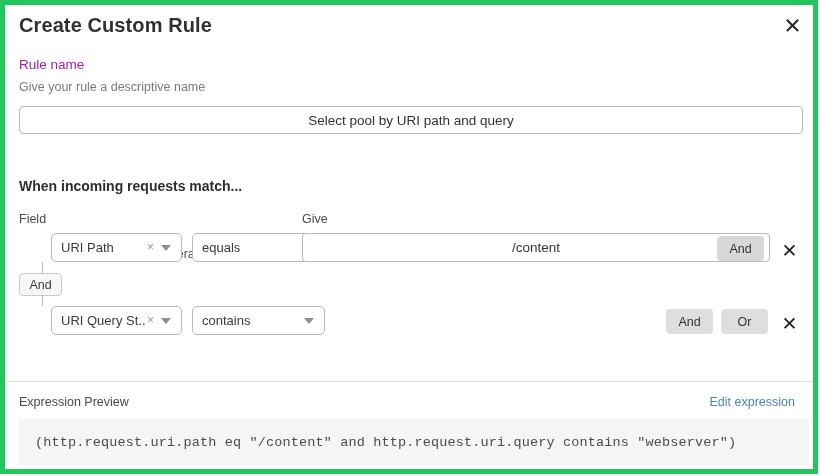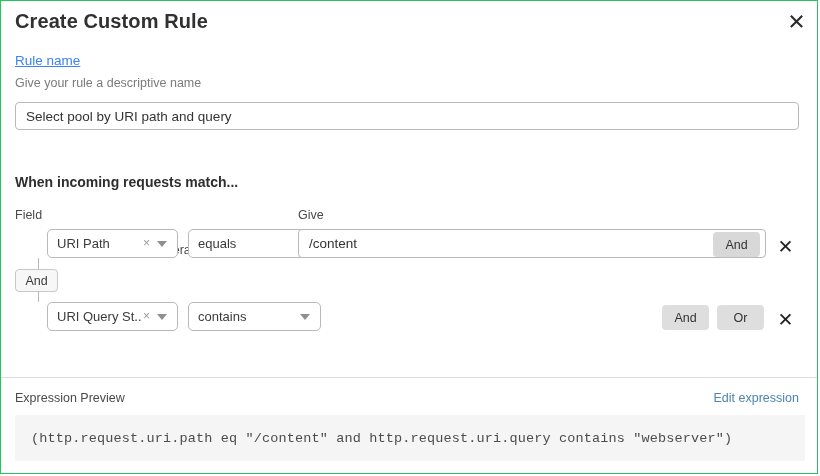--- a/index.html
+++ b/index.html
@@ -10,21 +10,21 @@
   body {
     font-family: "Liberation Sans", sans-serif;
     -webkit-font-smoothing: antialiased;
   }
 
   .dialog {
     position: relative;
     width: 818px;
     height: 474px;
     background: #ffffff;
-    border: 1px solid #22c55e;
+    border: 5px solid #22c55e;
     box-sizing: border-box;
     overflow: hidden;
   }
 
   
   .dialog-title {
     position: absolute;
     left: 14px;
     top: 9px;
     font-size: 20px;
@@ -43,42 +43,42 @@
     justify-content: center;
     cursor: pointer;
     color: #2b2b2b;
   }
   .close-btn svg { display:block; }
 
   
   .field-label {
     position: absolute;
     font-size: 13.5px;
-    color: #3b82f6;
-    text-decoration: underline;
+    color: #a21caf;
   }
   .field-help {
     position: absolute;
     font-size: 12.5px;
     color: #7b7b7b;
   }
   .lbl-rule-name { left: 14px; top: 52px; }
   .help-rule-name { left: 14px; top: 75px; }
 
   .text-input {
     position: absolute;
     box-sizing: border-box;
     border: 1px solid #b9b9b9;
     border-radius: 4px;
     background: #ffffff;
     font-family: "Liberation Sans", sans-serif;
     font-size: 13.5px;
     color: #333333;
     padding: 8px 10px;
     outline: none;
+    text-align: center;
   }
   .input-rule-name {
     left: 14px;
     top: 101px;
     width: 784px;
     height: 28px;
     line-height: 26px;
   }
 
   

